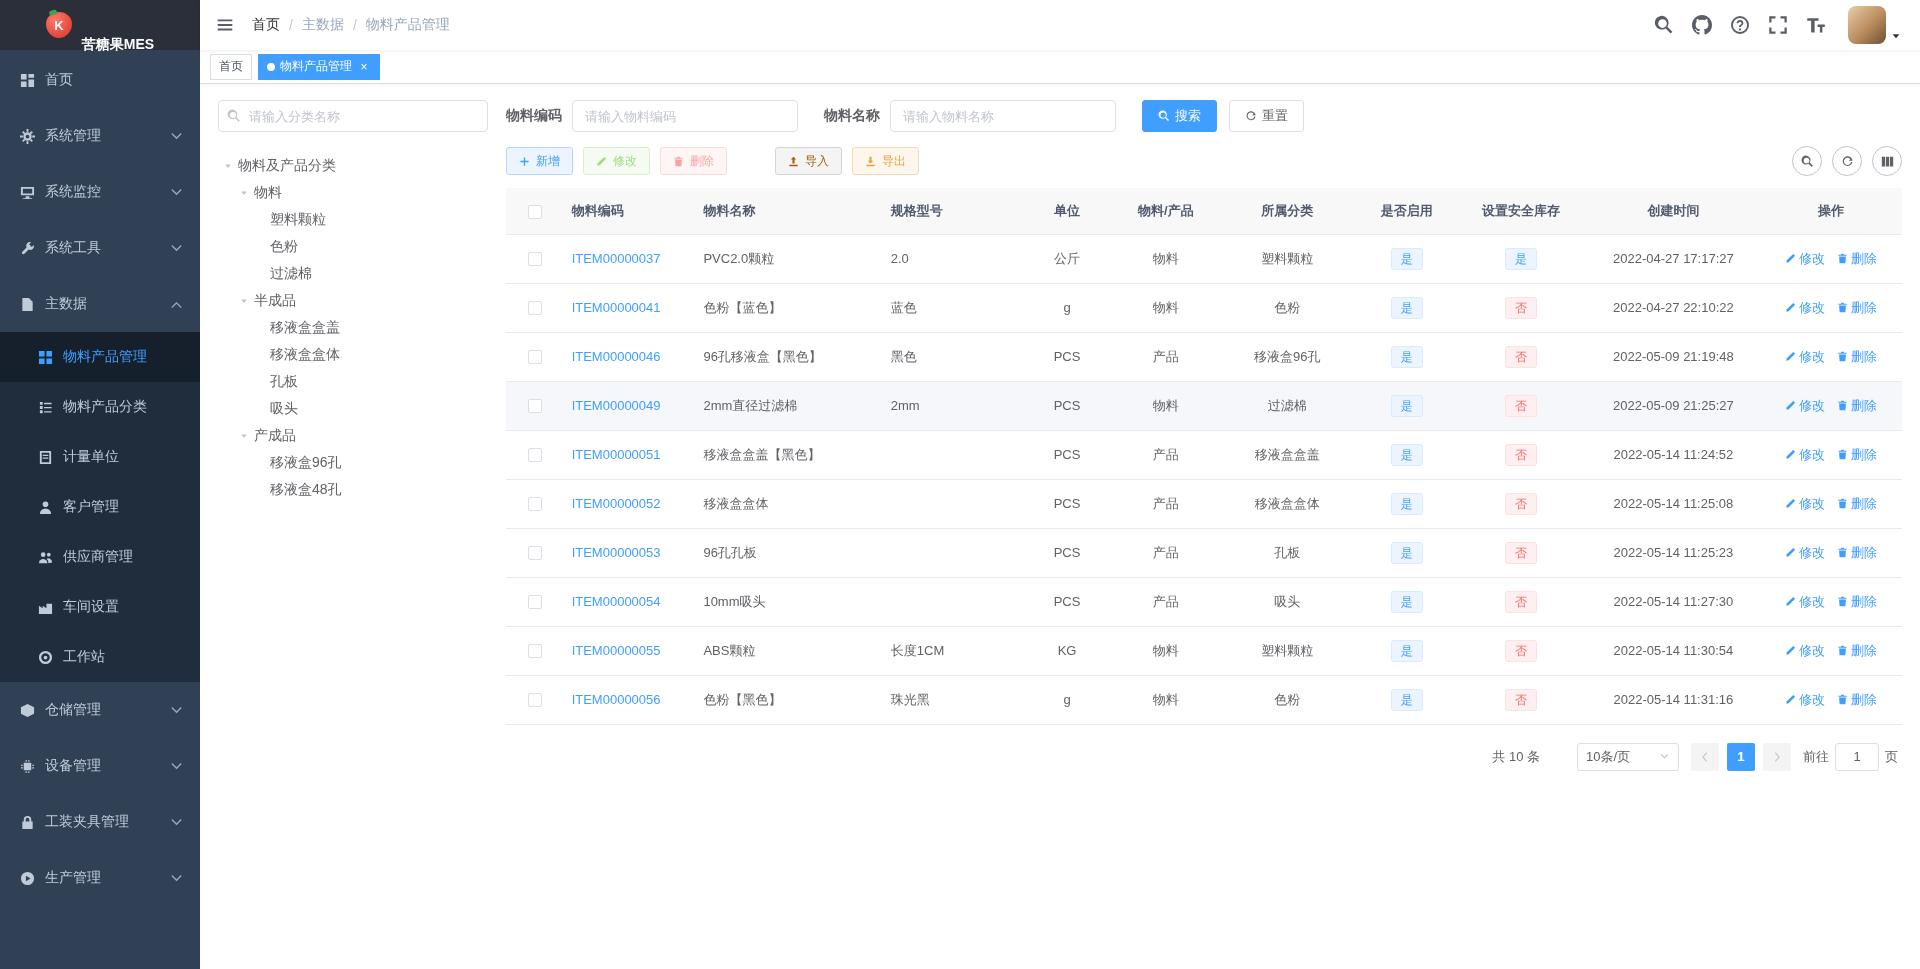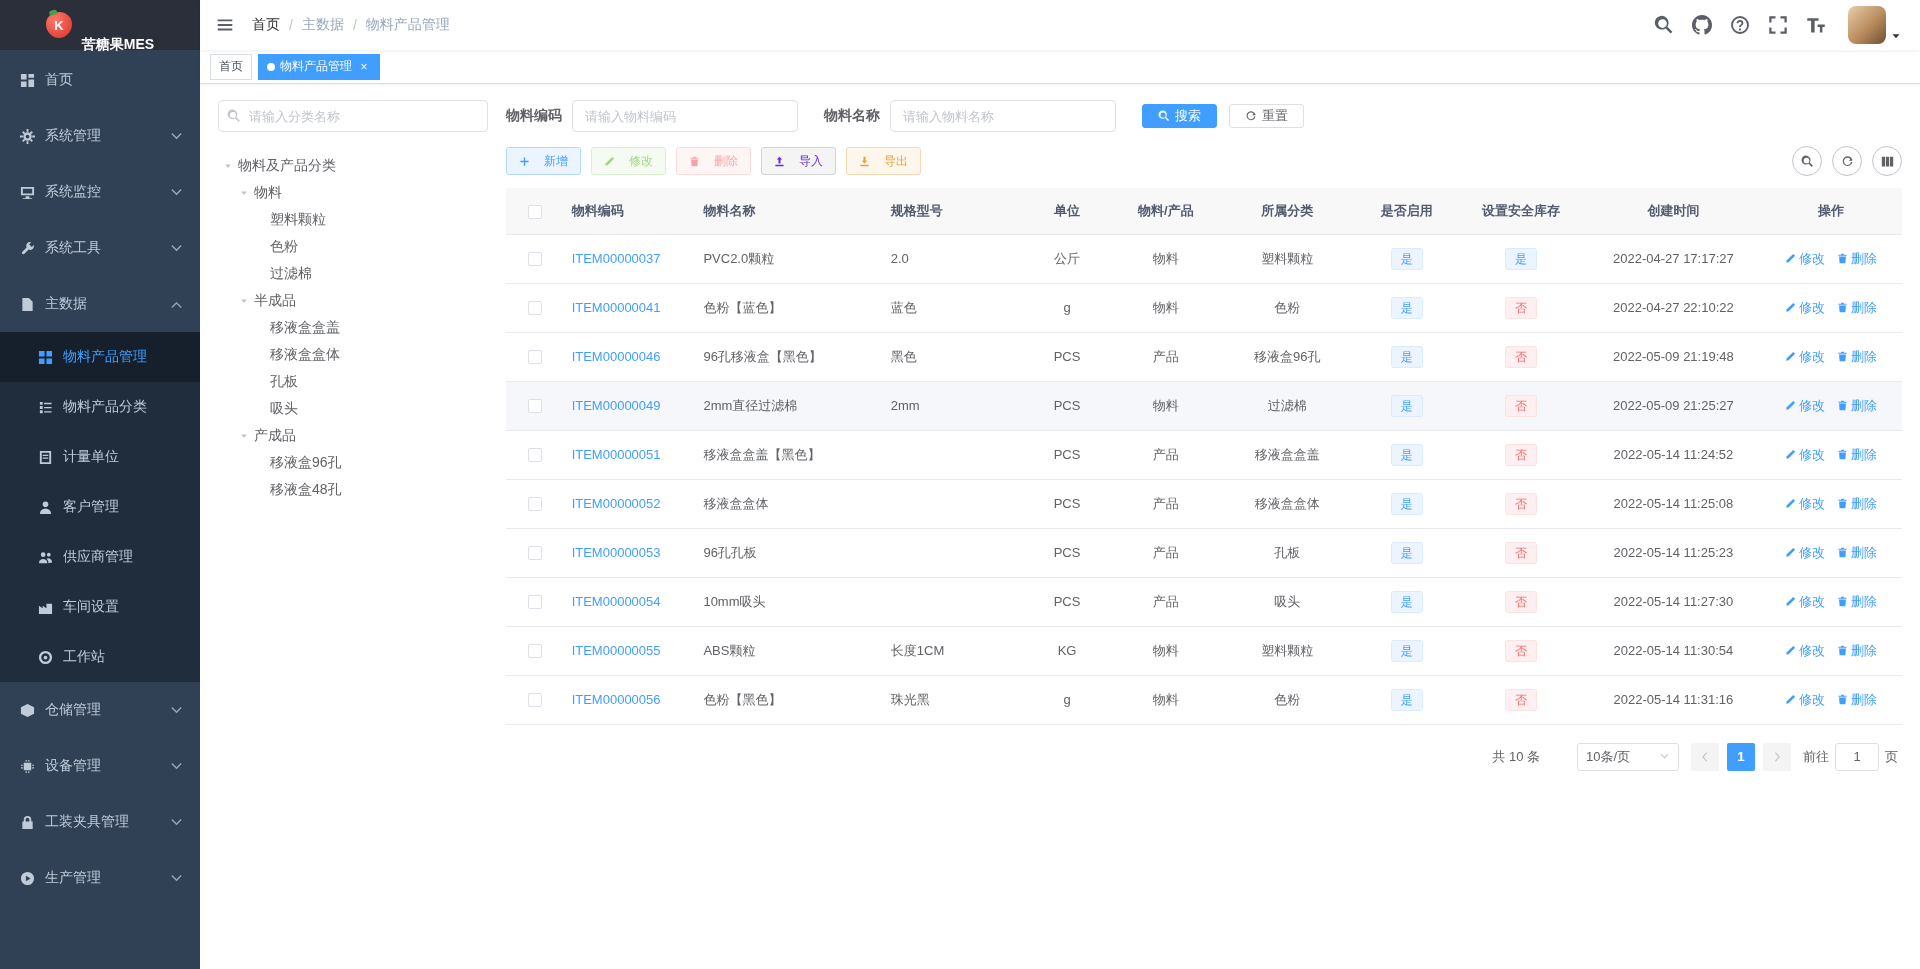--- a/index.html
+++ b/index.html
@@ -59,33 +59,33 @@
   .tree-node{height:27px;display:flex;align-items:center;font-size:14px;color:#606266;cursor:pointer;}
   .tree-node .caret{width:20px;height:12px;color:#c0c4cc;display:inline-flex;align-items:center;justify-content:center;}
   .tree-node .caret svg{width:10px;height:10px;fill:currentColor;}
 
   .table-panel{flex:1;min-width:0;}
   .filter-row{display:flex;align-items:center;margin-bottom:14px;}
   .filter-item{display:flex;align-items:center;margin-right:26px;}
   .filter-label{font-weight:700;font-size:14px;color:#606266;margin-right:10px;white-space:nowrap;}
   .filter-input{width:226px;height:32px;border:1px solid #dcdfe6;border-radius:4px;padding:0 12px;font-size:13px;color:#606266;outline:none;font-family:inherit;}
   .filter-input::placeholder{color:#c0c4cc;}
-  .btn{height:24px;border-radius:3px;padding:0 15px;font-size:13px;cursor:pointer;display:inline-flex;align-items:center;gap:5px;border:1px solid #dcdfe6;background:#fff;color:#606266;font-family:inherit;}
+  .btn{height:32px;border-radius:3px;padding:0 15px;font-size:13px;cursor:pointer;display:inline-flex;align-items:center;gap:5px;border:1px solid #dcdfe6;background:#fff;color:#606266;font-family:inherit;}
   .btn .icon{width:12px;height:12px;}
   .btn-primary{background:#409EFF;border-color:#409EFF;color:#fff;}
   .btn + .btn{margin-left:12px;}
 
   .toolbar-row{display:flex;align-items:center;justify-content:space-between;margin-bottom:12px;}
   .toolbar-buttons{display:flex;align-items:center;gap:10px;}
-  .btn-mini{height:28px;padding:8px 12px;font-size:12px;border-radius:3px;display:inline-flex;align-items:center;gap:14px;cursor:pointer;border:1px solid transparent;font-family:inherit;background:#fff;}
+  .btn-mini{height:28px;padding:8px 12px;font-size:12px;border-radius:3px;display:inline-flex;align-items:center;gap:6px;cursor:pointer;border:1px solid transparent;font-family:inherit;background:#fff;}
   .btn-mini .icon{width:11px;height:11px;}
   .plain-primary{color:#409EFF;background:#ecf5ff;border-color:#b3d8ff;}
   .plain-success{color:#67C23A;background:#f0f9eb;border-color:#c2e7b0;}
   .plain-danger{color:#F56C6C;background:#fef0f0;border-color:#fbc4c4;}
-  .plain-info{color:#6d28d9;background:#f4f4f5;border-color:#d3d4d6;}
+  .plain-info{color:#a16207;background:#f4f4f5;border-color:#d3d4d6;margin-left:38px;}
   .plain-warning{color:#E6A23C;background:#fdf6ec;border-color:#f5dab1;}
   .btn-mini.disabled{opacity:.62;cursor:not-allowed;}
   .table-tools{display:flex;align-items:center;gap:10px;}
   .circle-btn{width:30px;height:30px;border-radius:50%;border:1px solid #c0c4cc;background:#fff;color:#606266;display:inline-flex;align-items:center;justify-content:center;cursor:pointer;}
   .circle-btn svg{width:13px;height:13px;fill:currentColor;}
 
   
   table{width:100%;border-collapse:collapse;table-layout:fixed;font-size:13px;color:#606266;}
   thead th{background:#f8f8f9;color:#515a6e;font-weight:700;height:46px;padding:0 8px;border-bottom:1px solid #e8eaec;text-align:center;white-space:nowrap;overflow:hidden;}
   tbody td{height:49px;padding:0 8px;border-bottom:1px solid #e8eaec;text-align:center;white-space:nowrap;overflow:hidden;}

